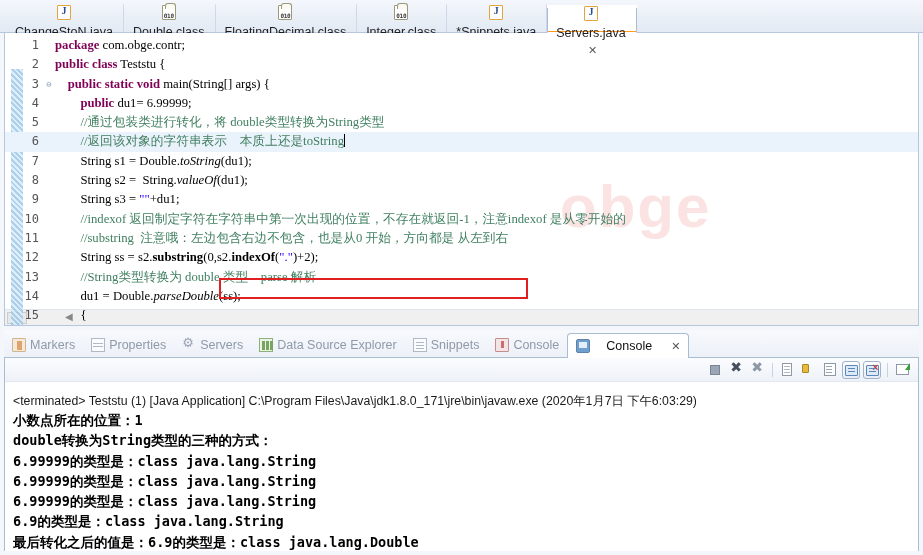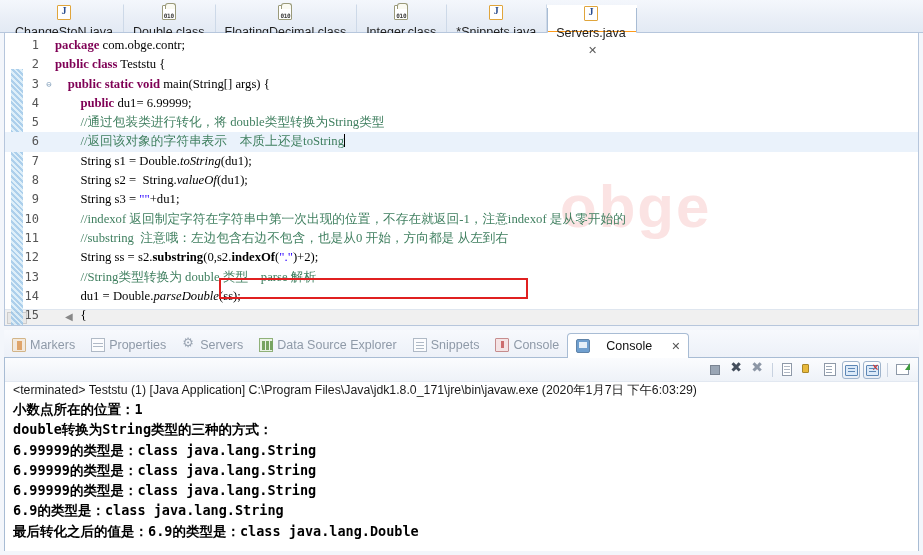--- a/index.html
+++ b/index.html
@@ -300,21 +300,21 @@
   .g-disp::after { content:""; position:absolute; left:2px; top:2px; width:7px; height:1px; background:#5d87b5; box-shadow:0 3px 0 #5d87b5; }
   .g-disp.red::before { content:"×"; position:absolute; right:0px; top:-4px; font-size:10px; color:#c33; font-weight:bold; }
   .g-open { position:absolute; left:2px; top:3px; width:13px; height:11px; background:#fff; border:1px solid #8e99a8; }
   .g-open::after { content:""; position:absolute; right:-2px; top:-2px; width:0; height:0; border-left:5px solid transparent; border-bottom:7px solid #3e9b3e; }
 
   .console-body {
     position: relative;
     height: 169px;
     background: #ffffff;
     overflow: hidden;
-    padding: 0 0 0 8px;
+    padding: 11px 0 0 8px;
   }
   .cterm {
     font-family: "Liberation Sans", sans-serif;
     font-size: 12.3px;
     color: #1a1a1a;
     white-space: nowrap;
     line-height: 17px;
   }
   .cout {
     font-family: "DejaVu Sans Mono", monospace;

